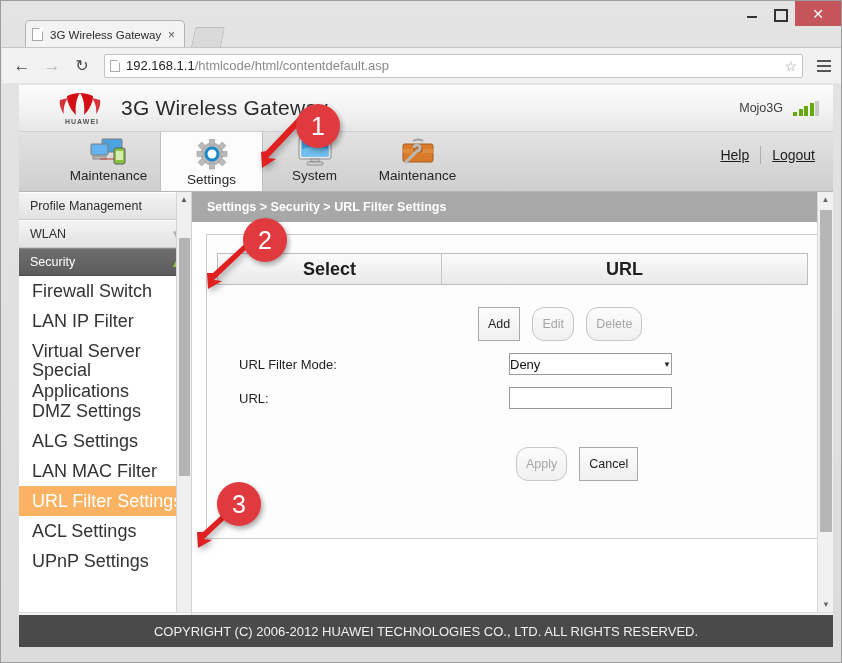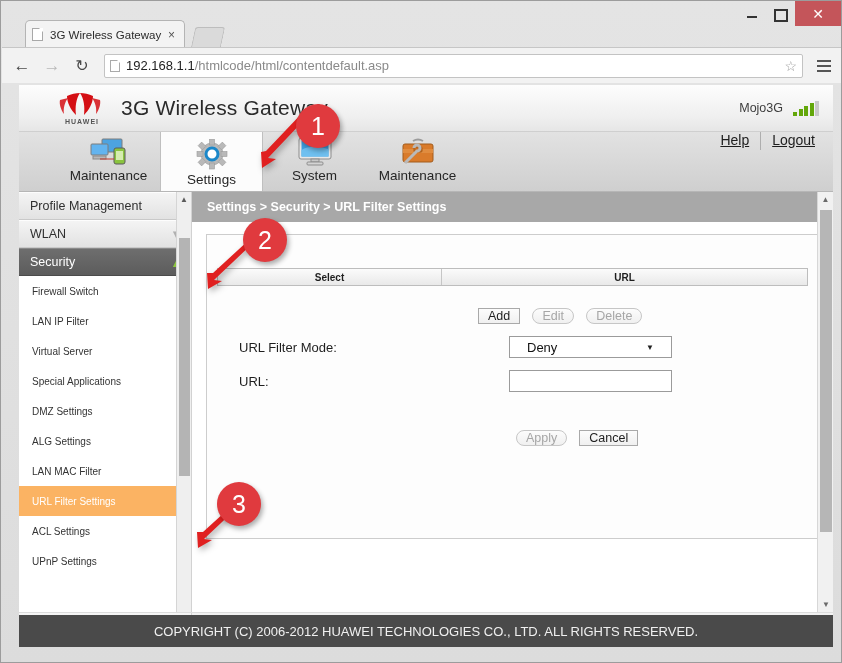--- a/index.html
+++ b/index.html
@@ -173,21 +173,21 @@
     align-items: center; justify-content: flex-start;
     padding-top: 3px; position: relative;
   }
   .navitem.active {
     background: #fcfcfc;
     border-left: 1px solid #bfbfbf; border-right: 1px solid #bfbfbf; justify-content: center;
   }
   .navitem .nico { height: 32px; display: flex; align-items: center; }
   .navitem .nlabel { font-size: 13.5px; color: #262626; margin-top: 1px; }
   .hw-links {
-    margin-left: auto; display: flex; align-items: flex-start;
+    margin-left: auto; display: flex; align-items: center;
     gap: 11px; padding-bottom: 13px; padding-right: 18px;
   }
   .hw-links a {
     font-size: 14px; color: #1d1d1d; text-decoration: underline;
   }
   .hw-links .sep { width: 1px; height: 18px; background: #aeaeae; }
 
   
   .hw-body {
     position: relative; height: 420px;
@@ -215,21 +215,21 @@
   .side-group.active {
     background: linear-gradient(to bottom,#6e6e6e 0%, #5c5c5c 100%);
     color: #fff;
     border-bottom: 1px solid #4b4b4b;
     border-top: 1px solid #8a8a8a;
   }
   .side-group .chev { margin-left: auto; font-size: 13px; color: #b0b0b0; }
   .side-group.active .chev { color: #8dc63f; font-weight: bold; }
   .side-sub {
     height: 30px; display: flex; align-items: center;
-    padding-left: 13px; font-size: 10px; color: #333;
+    padding-left: 13px; font-size: 18px; color: #333;
     background: #fff;
   }
   .side-sub.sel {
     background: #fbb363; color: #fff;
   }
   .side-vbar {
     position: absolute; right: 0; top: 0; width: 15px; height: 100%;
     background: #efefef; border-left: 1px solid #d5d5d5;
   }
   .side-vbar .arr {
@@ -254,57 +254,57 @@
   }
   .panel {
     margin: 12px 14px 0 14px;
     border: 1px solid #cdcdcd;
     background: #fdfdfd;
     height: 305px;
     position: relative;
     overflow: hidden;
   }
   .tbl-head {
-    display: flex; margin: 33px 10px 0 10px;
-    height: 18px;
+    display: flex; margin: 18px 10px 0 10px;
+    height: 32px;
     background: linear-gradient(to bottom,#fbfbfb 0%, #e9e9e9 100%);
     border: 1px solid #bdbdbd;
-    font-size: 10px; font-weight: bold; color: #1e1e1e;
+    font-size: 18px; font-weight: bold; color: #1e1e1e;
   }
   .tbl-head .col {
     display: flex; align-items: center; justify-content: center;
     border-right: 1px solid #c6c6c6;
   }
   .tbl-head .col:last-child { border-right: none; }
   .tbl-head .col.select { width: 224px; flex: 0 0 auto; }
   .tbl-head .col.url { flex: 1 1 auto; }
 
   .btn-row {
     display: flex; justify-content: flex-start; gap: 12px;
     margin: 22px 0 0 271px;
   }
   .btn {
-    min-width: 42px; height: 16px; padding: 0 9px;
+    min-width: 42px; height: 34px; padding: 0 9px;
     background: linear-gradient(to bottom,#fcfcfc,#f0f0f0);
     border: 1px solid #a9a9a9;
     font-size: 12.5px; color: #1f1f1f;
     display: flex; align-items: center; justify-content: center;
   }
   .btn.disabled { color: #a6a6a6; border-color: #c6c6c6; border-radius: 12px; }
 
   .form-row {
     display: flex; align-items: center; margin-top: 12px;
     padding-left: 32px;
   }
   .form-row .lbl { font-size: 13px; color: #1f1f1f; width: 270px; }
   .ctrl-sel {
     width: 163px; height: 22px;
     background: #fff; border: 1px solid #9b9b9b;
     display: flex; align-items: center;
-    padding: 0 17px; font-size: 13px; color: #111;
+    padding: 0 0; font-size: 13px; color: #111;
   }
   .ctrl-sel .caret { margin-left: auto; font-size: 8px; color: #222; }
   .ctrl-input {
     width: 163px; height: 22px;
     background: #fff; border: 1px solid #9b9b9b;
     font-size: 13px; color: #111; padding: 0 4px;
   }
   .apply-row {
     display: flex; gap: 12px; margin: 38px 0 0 309px;
   }

